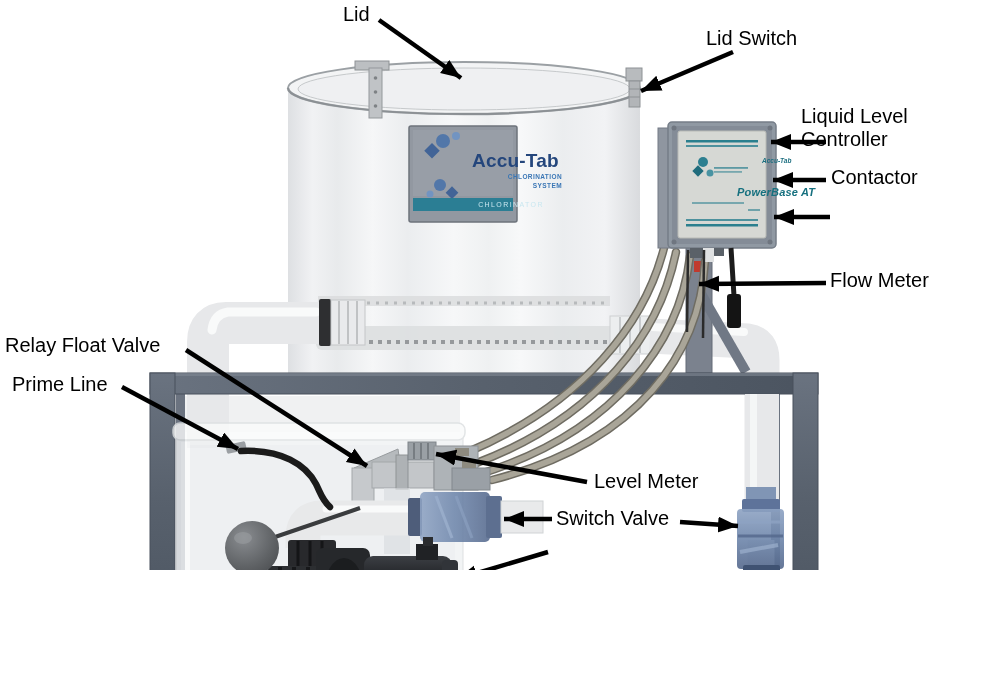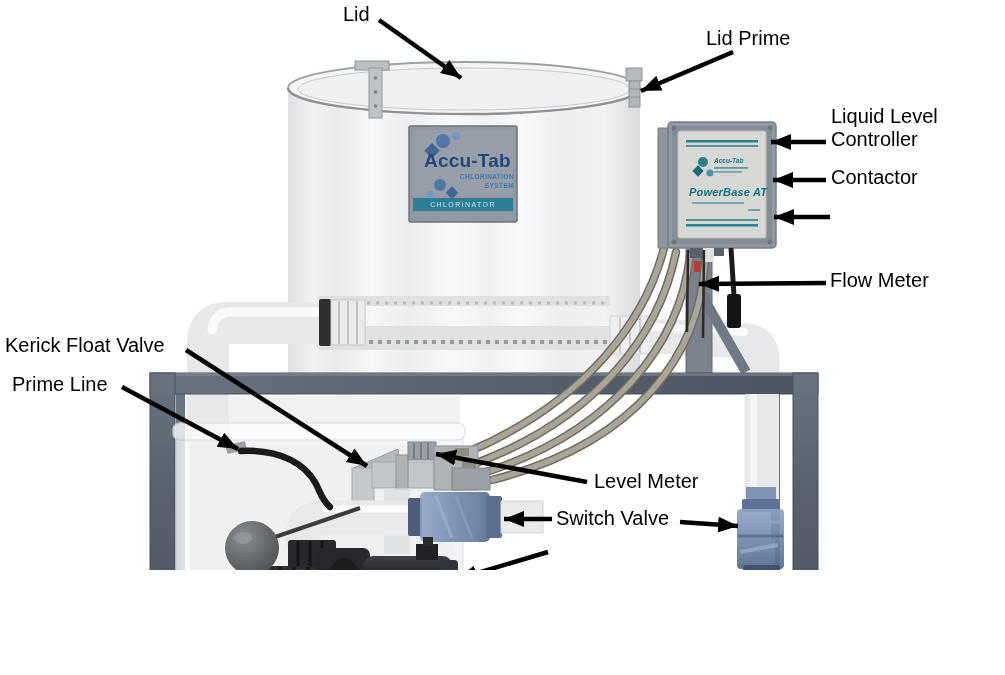--- a/index.html
+++ b/index.html
@@ -6,21 +6,21 @@
   .stage{
     position:relative;width:1005px;height:570px;background:#ffffff;overflow:hidden;
     font-family:"Liberation Sans", sans-serif;
   }
   .stage svg{position:absolute;left:0;top:0;}
   .callout{
     position:absolute;font:20px/1.16 "Liberation Sans", sans-serif;color:#000;
     white-space:nowrap;
   }
   .callout.wrap{white-space:normal;}
-  .eqtext{position:absolute;font-family:"Liberation Sans", sans-serif;}
+  .eqtext{position:absolute;font-family:"Liberation Sans", sans-serif;margin-left:48px;}
   .tank-title{font-size:19px;font-weight:bold;color:#24467c;letter-spacing:.2px;}
   .tank-subtitle{font-size:6.5px;font-weight:bold;color:#3a76b5;text-align:right;line-height:1.45;letter-spacing:.4px;}
   .tank-banner{font-size:7px;color:#c9e7f0;text-align:center;letter-spacing:1.4px;}
   .box-brand{font-size:6.5px;font-weight:bold;font-style:italic;color:#1d6f80;}
   .box-model{font-size:11px;font-weight:bold;font-style:italic;color:#16707f;letter-spacing:.2px;}
 </style>
 </head>
 <body>
 
 <div class="stage">
@@ -303,25 +303,25 @@
     <line x1="186" y1="350" x2="367" y2="466" marker-end="url(#ah)"></line>
     <line x1="122" y1="387" x2="238" y2="449" marker-end="url(#ah)"></line>
     <line x1="587" y1="482" x2="436" y2="454" marker-end="url(#ah)"></line>
     <line x1="552" y1="519" x2="504" y2="519" marker-end="url(#ah)"></line>
     <line x1="680" y1="522" x2="738" y2="526" marker-end="url(#ah)"></line>
     <line x1="548" y1="552" x2="457" y2="579" marker-end="url(#ah)"></line>
   </g>
 </svg>
 
 <div class="callout" style="left:343px;top:3px">Lid</div>
-<div class="callout" style="left:706px;top:27px">Lid Prime</div>
-<div class="callout wrap" style="left:831px;top:105px;width:118px">Liquid Level Controller</div>
+<div class="callout" style="left:706px;top:27px">Lid Switch</div>
+<div class="callout wrap" style="left:801px;top:105px;width:118px">Liquid Level Controller</div>
 <div class="callout" style="left:831px;top:166px">Contactor</div>
 <div class="callout" style="left:830px;top:269px">Flow Meter</div>
-<div class="callout" style="left:5px;top:334px">Kerick Float Valve</div>
+<div class="callout" style="left:5px;top:334px">Relay Float Valve</div>
 <div class="callout" style="left:12px;top:373px">Prime Line</div>
 <div class="callout" style="left:594px;top:470px">Level Meter</div>
 <div class="callout" style="left:556px;top:507px">Switch Valve</div>
 
 <div class="eqtext tank-title" style="left:424px;top:150px">Accu-Tab</div>
 <div class="eqtext tank-subtitle" style="left:442px;top:172px;width:72px">CHLORINATION SYSTEM</div>
 <div class="eqtext tank-banner" style="left:414px;top:201px;width:98px">CHLORINATOR</div>
 <div class="eqtext box-brand" style="left:714px;top:157px">Accu-Tab</div>
 <div class="eqtext box-model" style="left:689px;top:186px">PowerBase AT</div>
 

